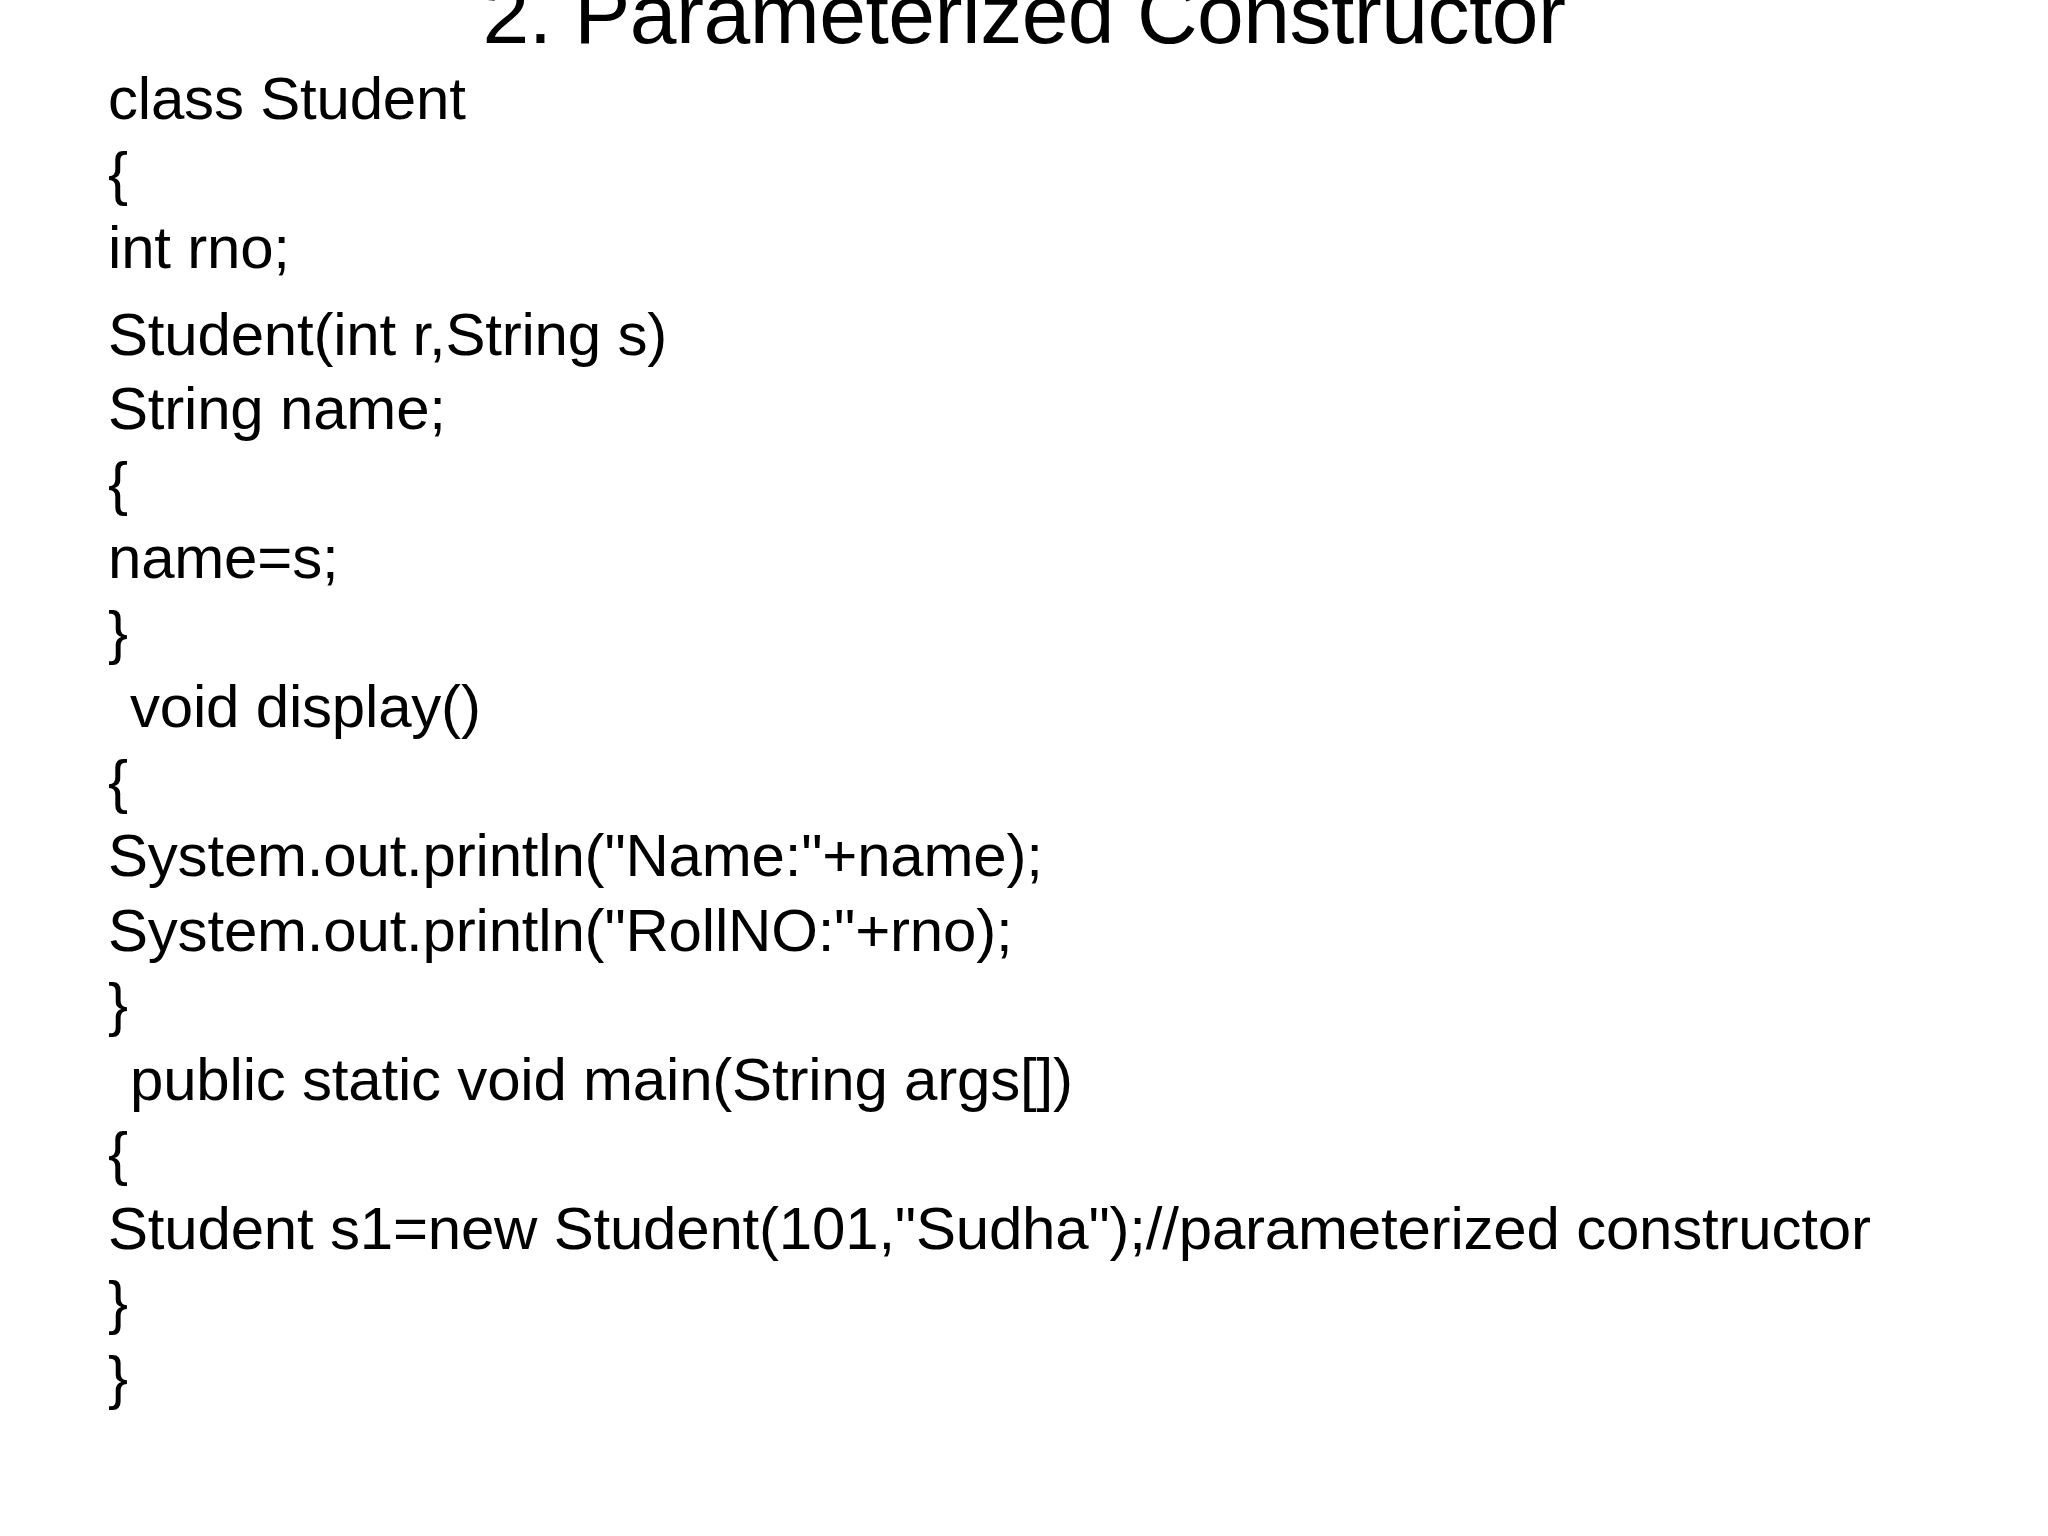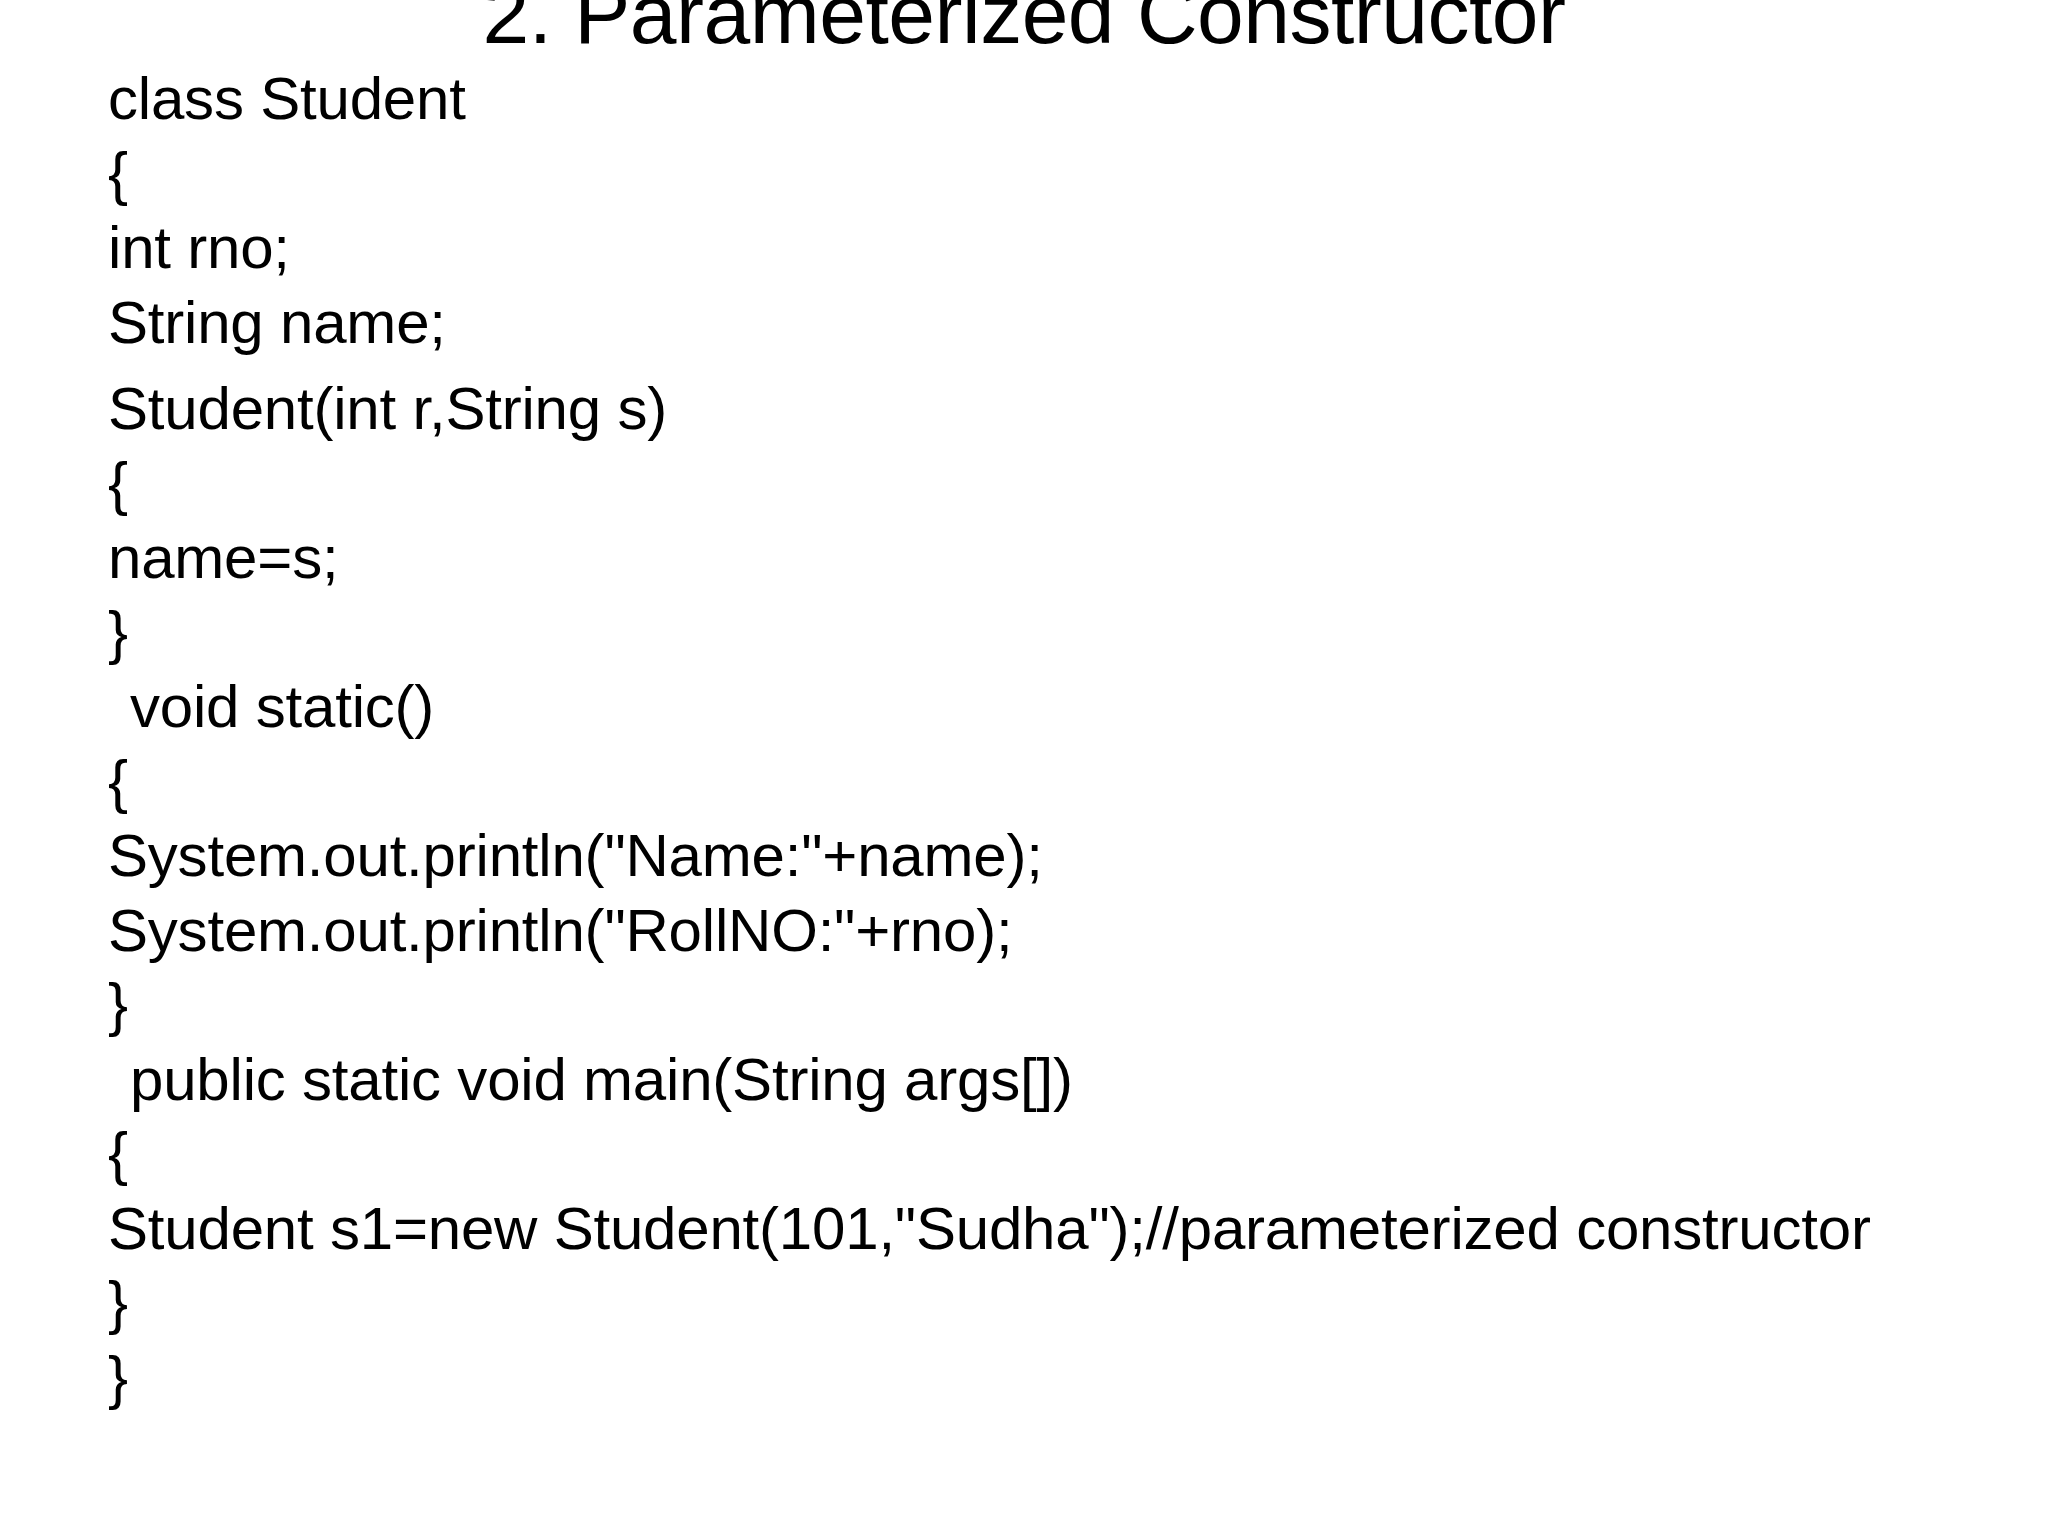--- a/index.html
+++ b/index.html
@@ -84,26 +84,26 @@
 <div class="slide">
 
   <div class="title-clip">
     <div class="slide-title">2. Parameterized Constructor</div>
   </div>
 
   <div class="code-body">
       <div class="code-line">class Student</div>
       <div class="code-line">{</div>
       <div class="code-line">int rno;</div>
+      <div class="code-line gap-before">Student(int r,String s)</div>
       <div class="code-line">String name;</div>
-      <div class="code-line gap-before">Student(int r,String s)</div>
       <div class="code-line">{</div>
       <div class="code-line">name=s;</div>
       <div class="code-line">}</div>
-      <div class="code-line indent">void static()</div>
+      <div class="code-line indent">void display()</div>
       <div class="code-line">{</div>
       <div class="code-line">System.out.println("Name:"+name);</div>
       <div class="code-line">System.out.println("RollNO:"+rno);</div>
       <div class="code-line">}</div>
       <div class="code-line indent">public static void main(String args[])</div>
       <div class="code-line">{</div>
       <div class="code-line"><b>Student s1=new Student(101,"Sudha");//parameterized</b> constructor</div>
       <div class="code-line">}</div>
       <div class="code-line">}</div>
     </div>

